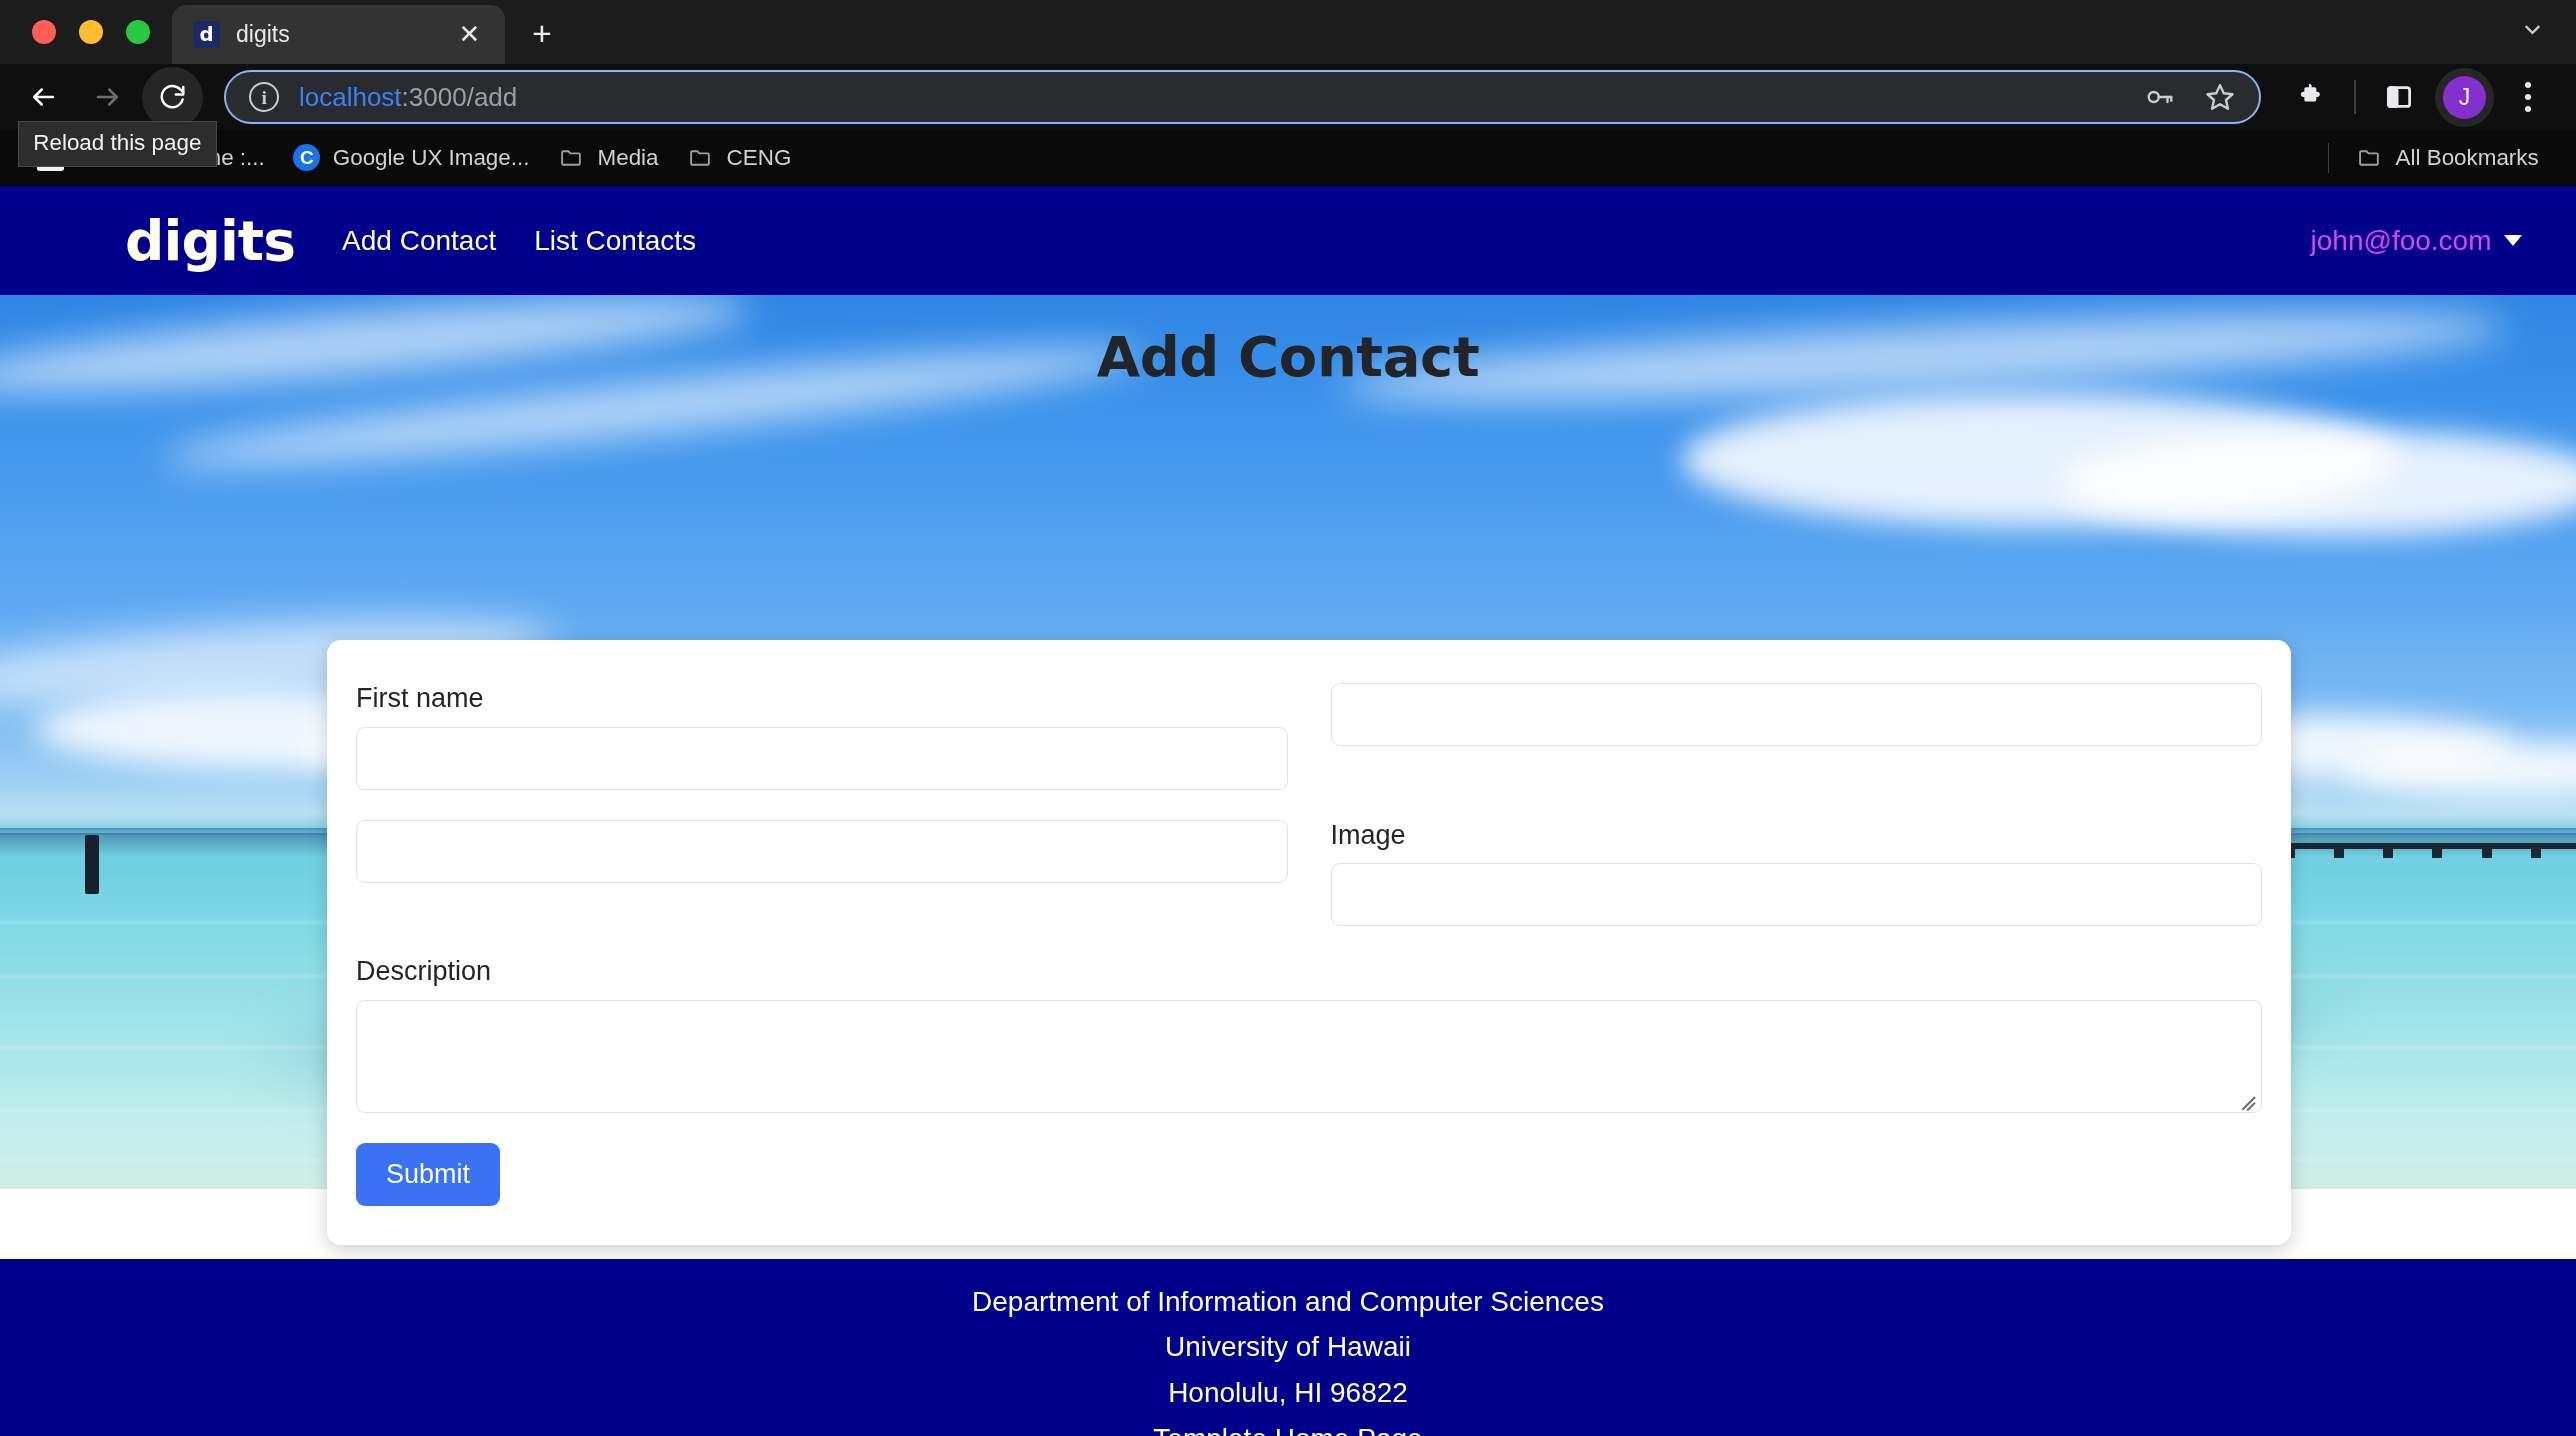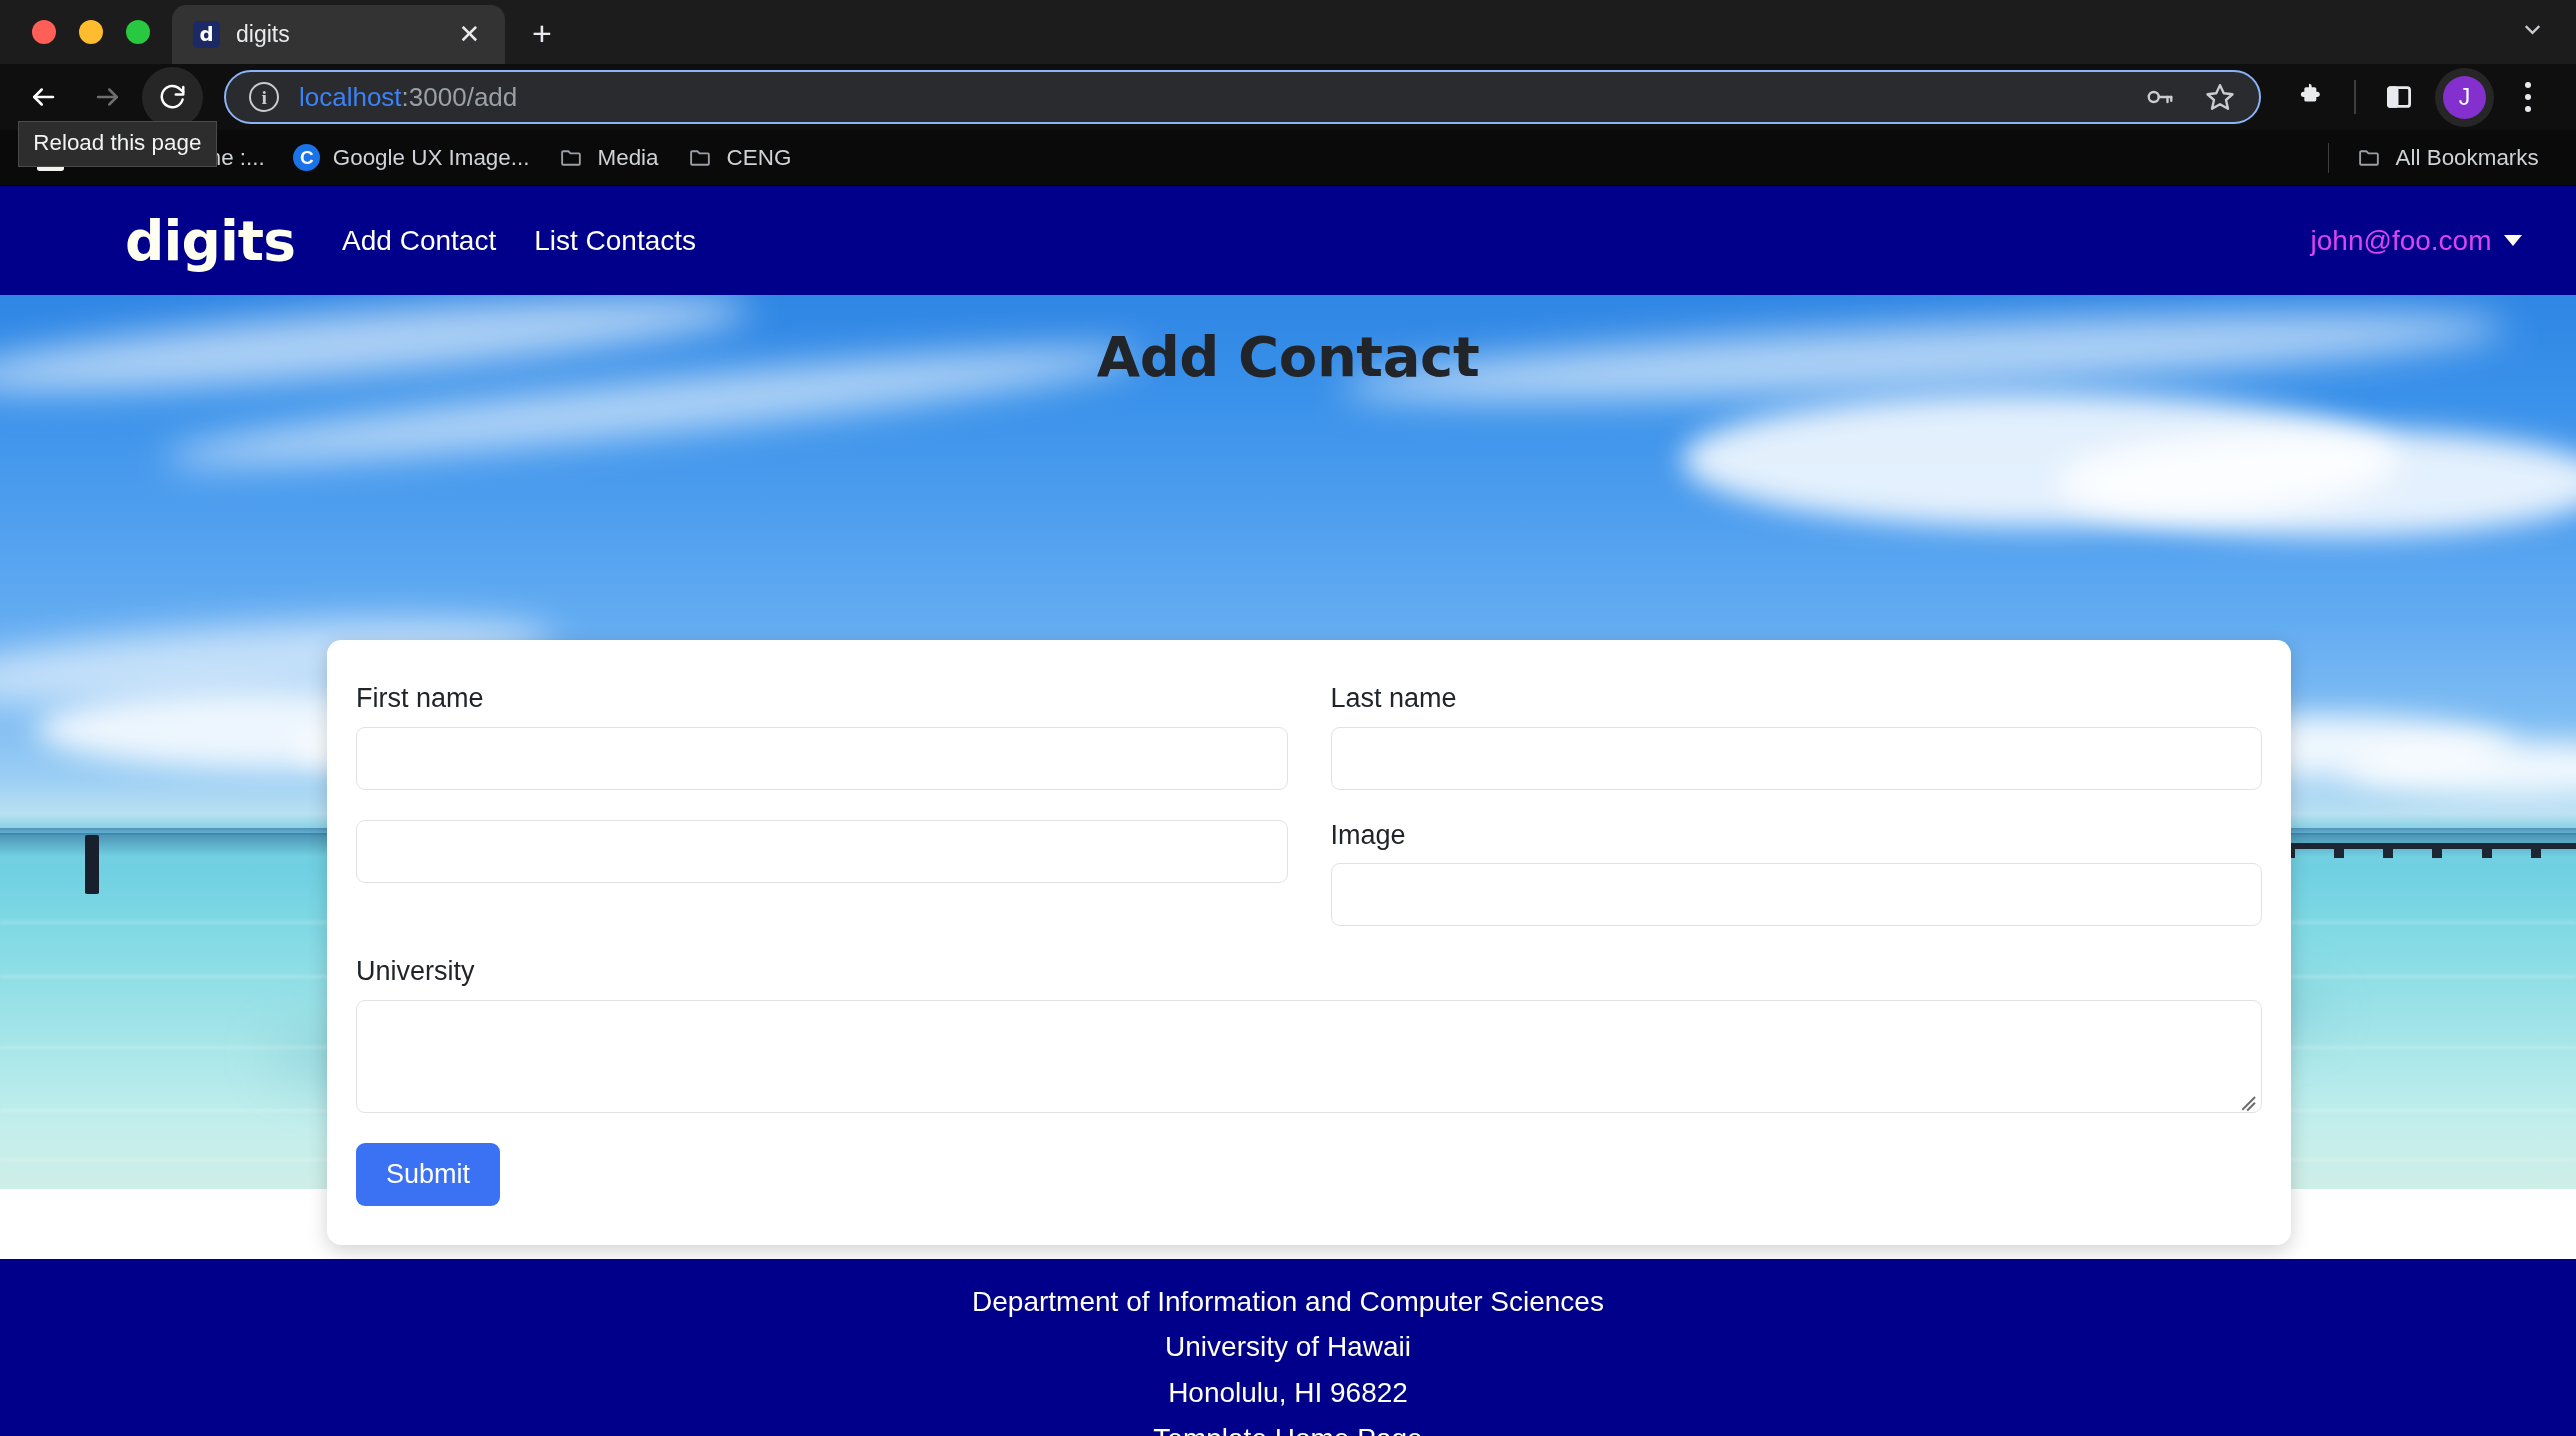--- a/index.html
+++ b/index.html
@@ -439,38 +439,37 @@
       <div class="page-title">Add Contact</div>
     </div>
 
     <div class="card">
       <div class="row">
         <div class="col">
           <label class="flabel">First name</label>
           <input class="finput" type="text" placeholder="" style="">
         </div>
         <div class="col">
-          <label class="flabel">Last name</label>
           <input class="finput" type="text" placeholder="" style="">
         </div>
       </div>
 
       <div class="row">
         <div class="col">
           <input class="finput" type="text" placeholder="" style="">
         </div>
         <div class="col">
           <label class="flabel">Image</label>
           <input class="finput" type="text" placeholder="" style="">
         </div>
       </div>
 
       <div class="row">
         <div class="col full">
-          <label class="flabel">University</label>
+          <label class="flabel">Description</label>
           <div class="textwrap">
             <textarea class="ftext" placeholder="" style=""></textarea>
             <span class="grip">
                 <i></i>
                 <i></i>
               </span>
           </div>
         </div>
       </div>
 

